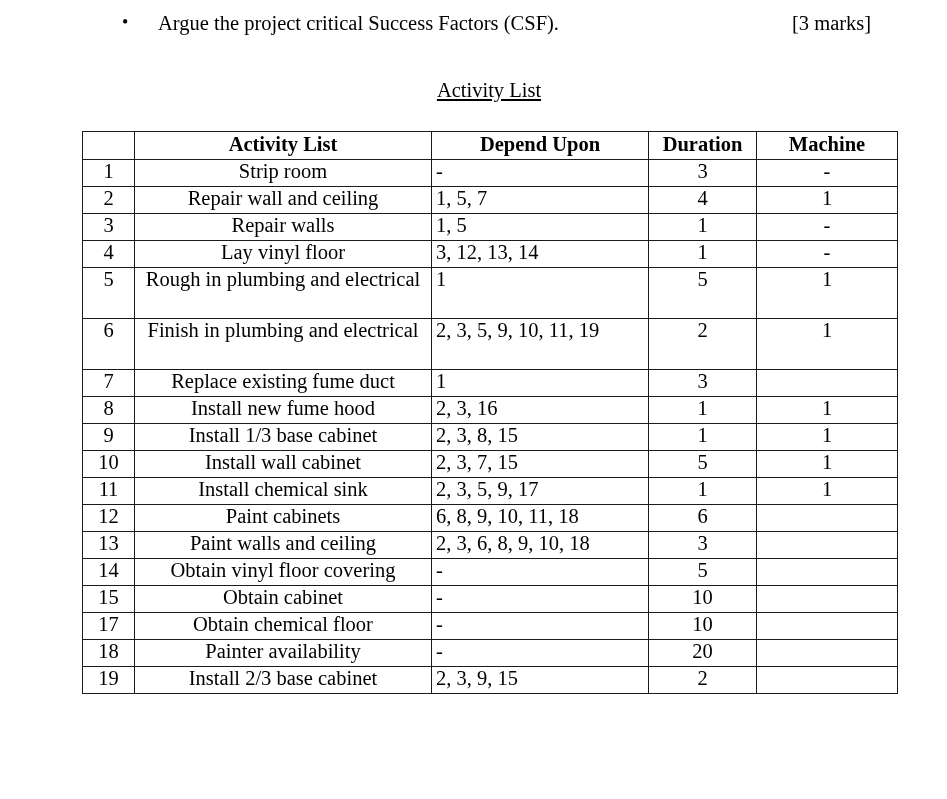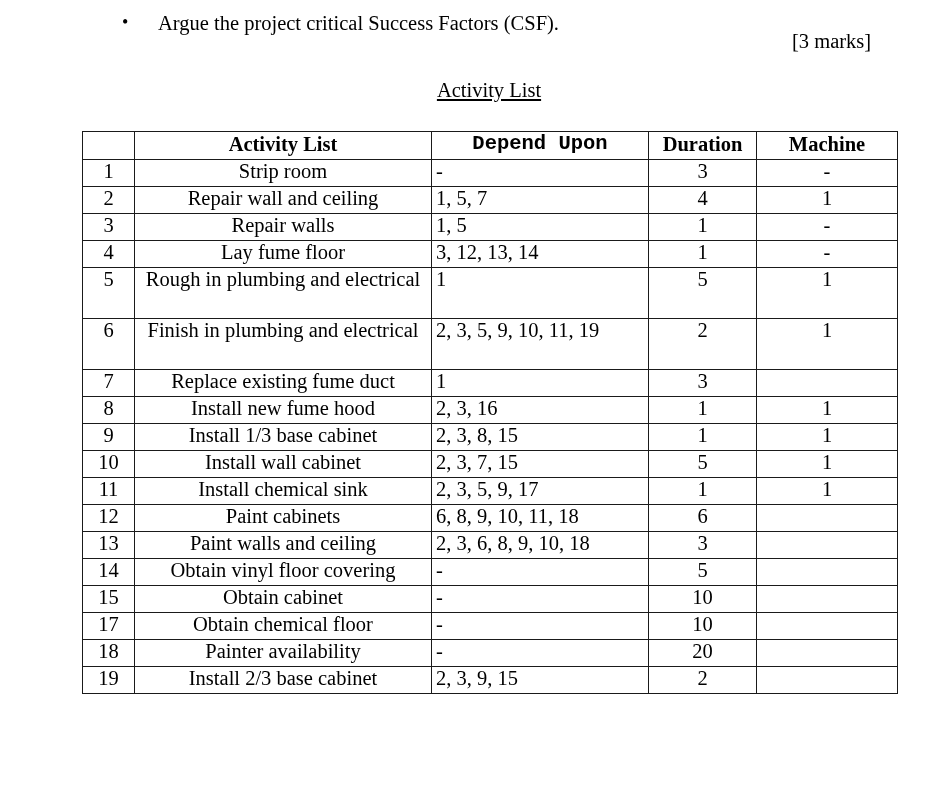--- a/index.html
+++ b/index.html
@@ -30,21 +30,21 @@
       font-size: 18px;
     }
     .question-text {
       position: absolute;
       left: 158px;
       top: 2px;
     }
     .marks {
       position: absolute;
       left: 792px;
-      top: 20px;
+      top: 2px;
     }
     .section-title {
       position: absolute;
       top: 79px;
       left: 0;
       width: 978px;
       text-align: center;
       font-size: 20.5px;
       text-decoration: underline;
       text-underline-offset: 2px;
@@ -72,21 +72,21 @@
     table.activity-table td {
       height: 26px;
     }
     td.num { text-align: center; width: 43px; }
     td.act { text-align: center; width: 288px; padding-left: 6px; }
     td.dep { text-align: left; width: 208px; padding-left: 6px; }
     td.dur { text-align: center; width: 99px; }
     td.mac { text-align: center; width: 132px; }
     th.num { width: 43px; }
     th.act { width: 288px; }
-    th.dep { width: 208px; font-family: Liberation Mono, monospace; }
+    th.dep { width: 208px; }
     th.dur { width: 99px; }
     th.mac { width: 132px; }
     tr.tall td { height: 50px; }
   </style>
 </head>
 <body>
 
 <div class="question-line">
   <span class="bullet">•</span>
   <span class="question-text">Argue the project critical Success Factors (CSF).</span>
@@ -122,21 +122,21 @@
     </tr>
     <tr>
       <td class="num">3</td>
       <td class="act">Repair walls</td>
       <td class="dep">1, 5</td>
       <td class="dur">1</td>
       <td class="mac">-</td>
     </tr>
     <tr>
       <td class="num">4</td>
-      <td class="act">Lay fume floor</td>
+      <td class="act">Lay vinyl floor</td>
       <td class="dep">3, 12, 13, 14</td>
       <td class="dur">1</td>
       <td class="mac">-</td>
     </tr>
     <tr class="tall">
       <td class="num">5</td>
       <td class="act">Rough in plumbing and electrical</td>
       <td class="dep">1</td>
       <td class="dur">5</td>
       <td class="mac">1</td>

